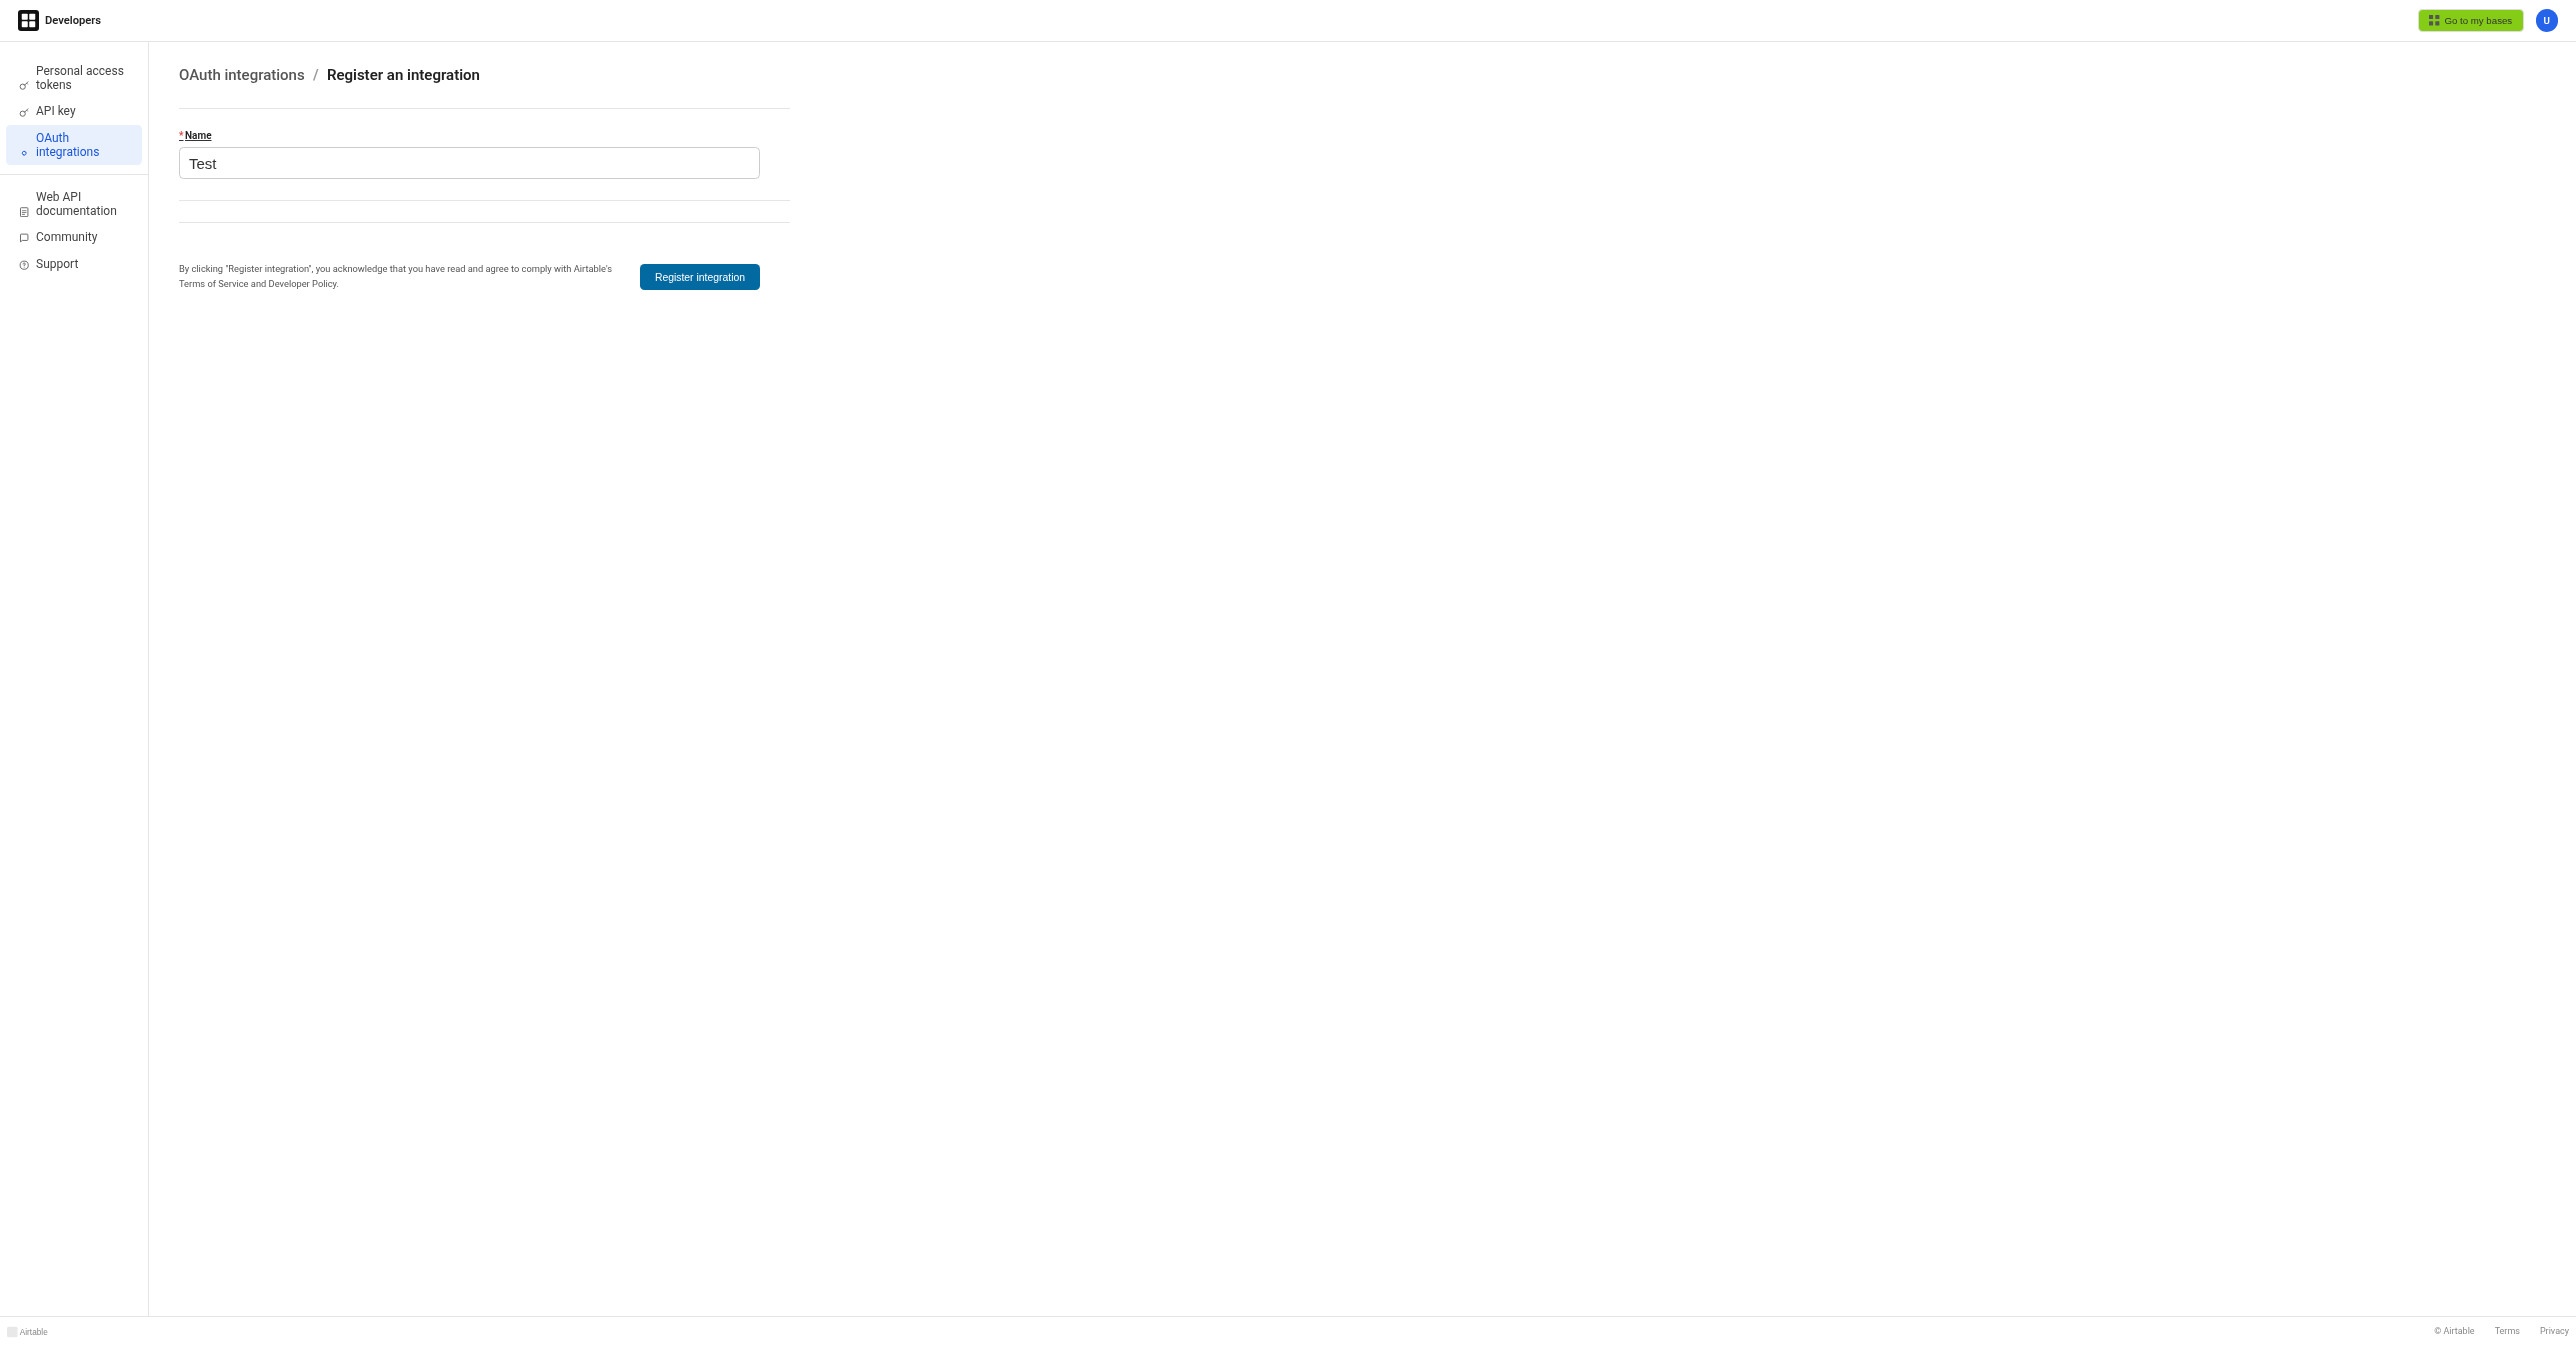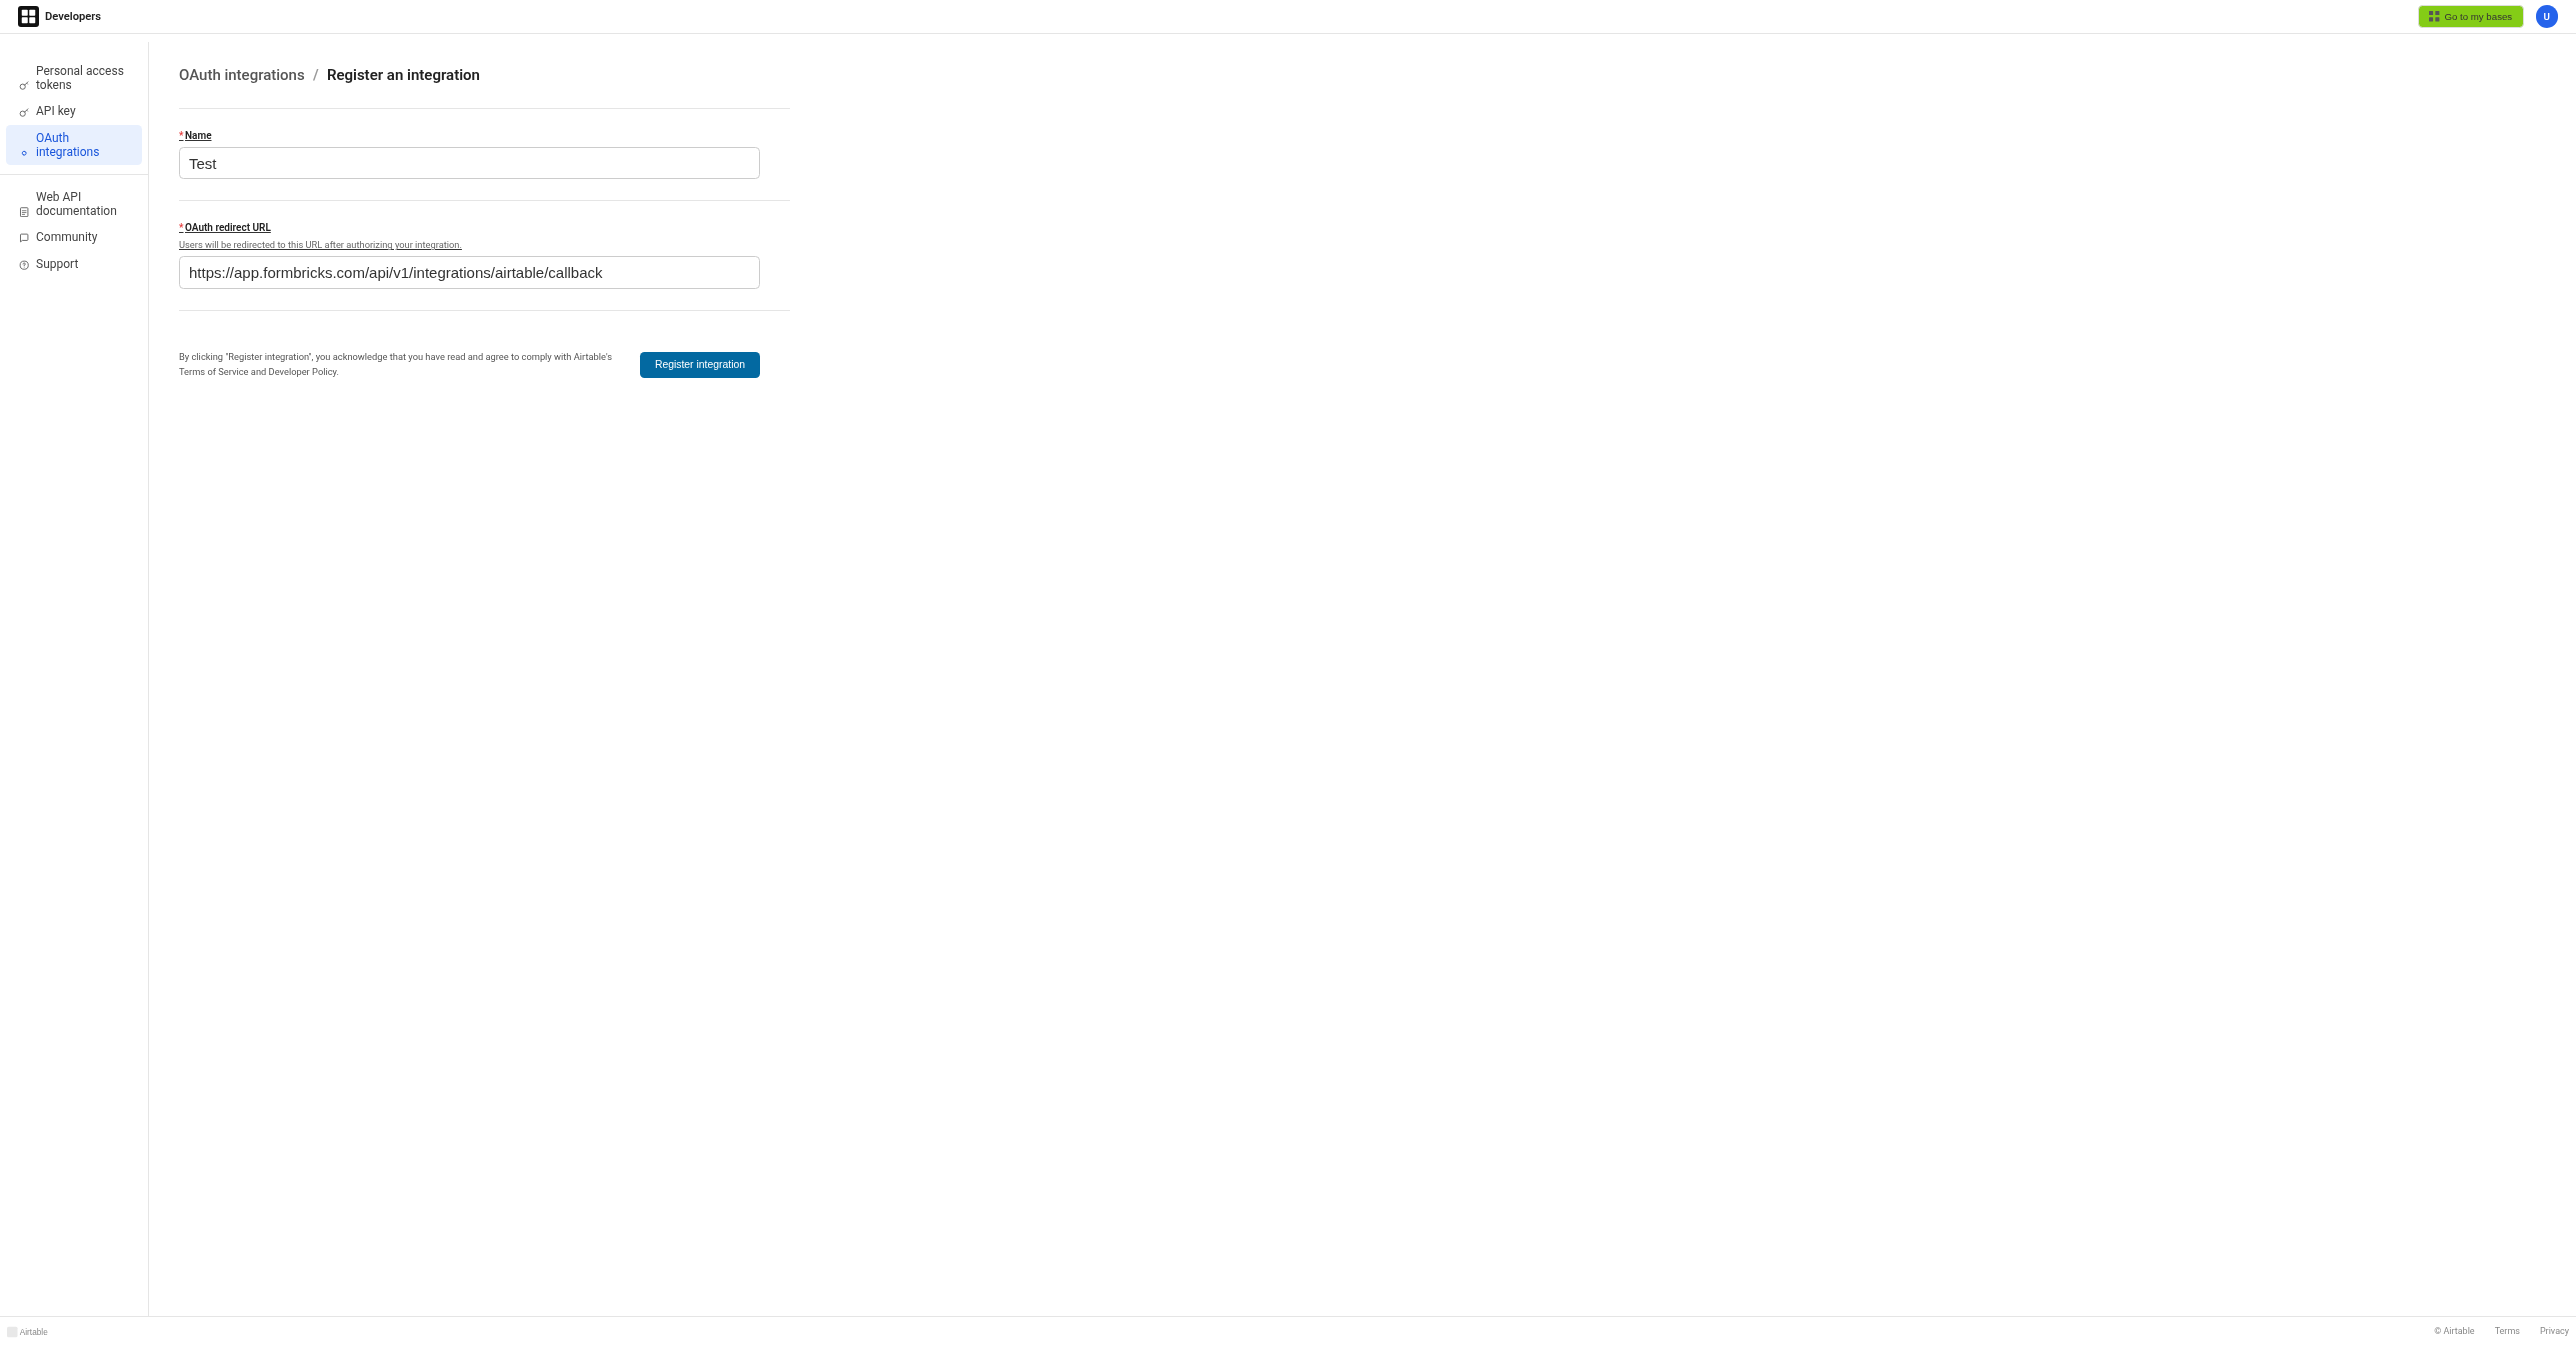--- a/index.html
+++ b/index.html
@@ -17,21 +17,21 @@
       flex-direction: column;
       min-height: 100vh;
     }
 
     
     .top-header {
       display: flex;
       align-items: center;
       justify-content: space-between;
       padding: 0 18px;
-      height: 34px;
+      height: 42px;
       border-bottom: 0.7px solid #e5e5e5;
       position: fixed;
       top: 0;
       left: 0;
       right: 0;
       background: #fff;
       z-index: 100;
     }
 
     .logo-area {
@@ -373,27 +373,20 @@
 
     <div class="form-group">
       <label class="form-label">
         <span class="required">*</span><span>Name</span>
       </label>
       <input class="form-input" type="text" value="Test" style="">
     </div>
 
     <hr class="section-divider">
 
-    <div class="form-group">
-      <label class="form-label">
-        <span class="required">*</span><span>OAuth redirect URL</span>
-      </label>
-      <p class="form-helper">Users will be redirected to this URL after authorizing your integration.</p>
-      <input class="form-input" type="text" value="https://app.formbricks.com/api/v1/integrations/airtable/callback" style="">
-    </div>
 
     <hr class="section-divider">
 
     <div class="action-row">
       <p class="terms-text">By clicking "Register integration", you acknowledge that you have read and agree to comply with Airtable's Terms of Service and Developer Policy.</p>
       <button class="register-btn">
         <span>Register integration</span>
       </button>
     </div>
   </main>

